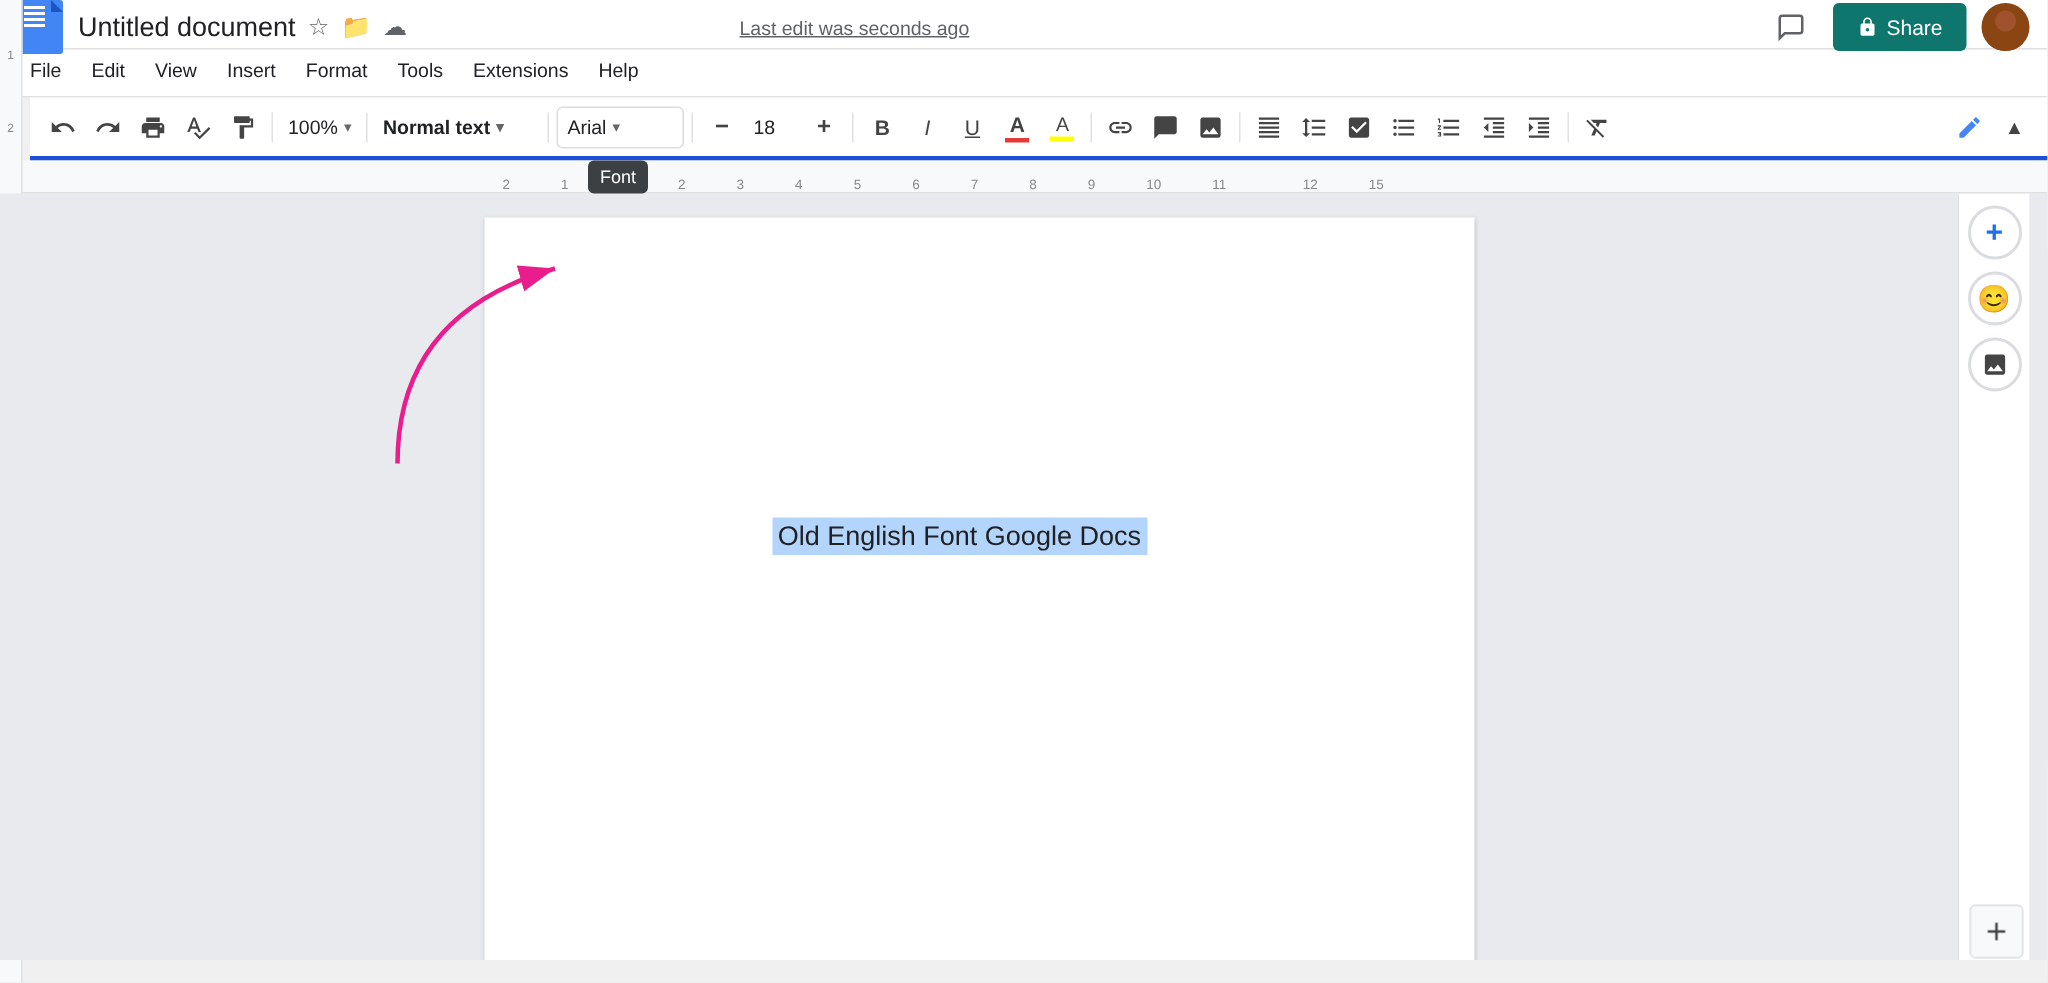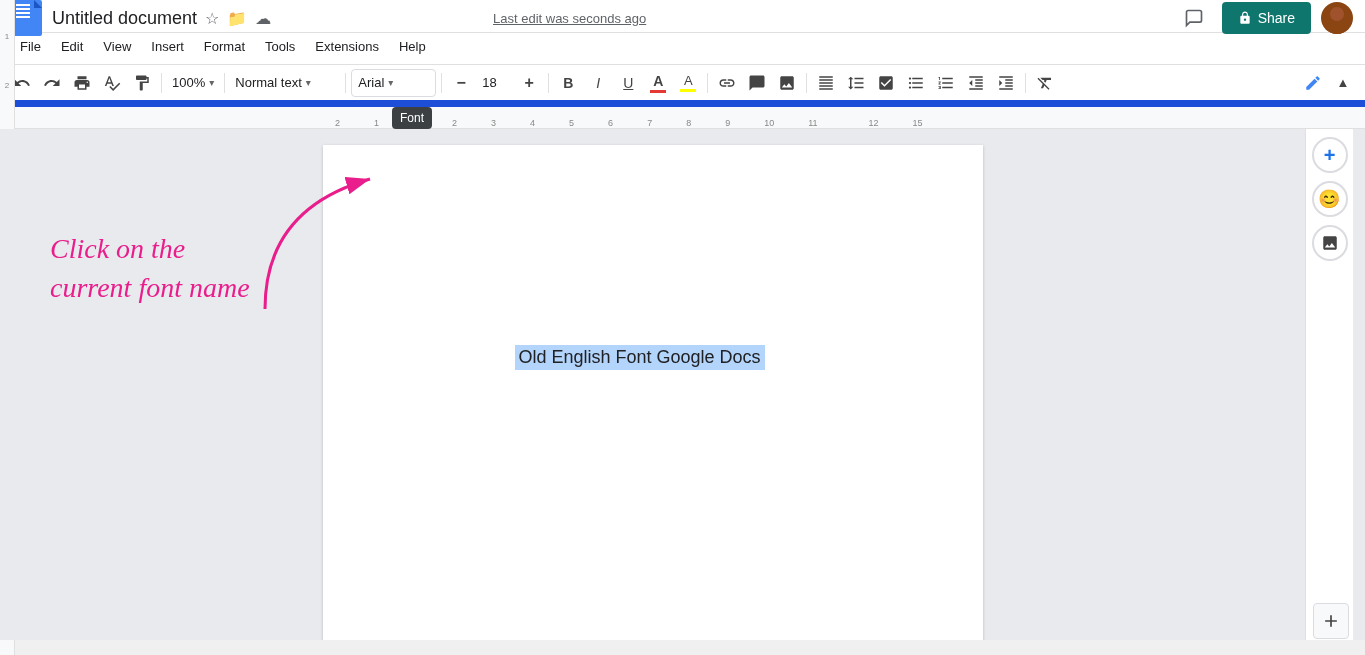--- a/index.html
+++ b/index.html
@@ -109,24 +109,25 @@
       font-size: 13px;
     }
 
     
     #toolbar {
       display: flex;
       align-items: center;
       background: #fff;
       padding: 4px 8px;
       height: 42px;
-      border-bottom: 7px solid #1d4ed8;
+      border-bottom: 3px solid #1d4ed8;
       gap: 2px;
       flex-wrap: nowrap;
       overflow: hidden;
+      margin-left: 20px;
     }
     .toolbar-btn {
       display: flex; align-items: center; justify-content: center;
       min-width: 28px; height: 28px;
       cursor: pointer;
       border-radius: 4px;
       color: #444;
       font-size: 13px;
       padding: 0 3px;
       border: none; background: none;
@@ -385,21 +386,21 @@
       </svg>
   </button>
   <div class="toolbar-divider"></div>
 
   <div class="toolbar-select">
     <span>100%</span>
     <span class="caret">▾</span>
   </div>
   <div class="toolbar-divider"></div>
 
-  <div class="toolbar-select" style="min-width:110px;">
+  <div class="toolbar-select" style="min-width:110px;font-weight:bold;">
     <span>Normal text</span>
     <span class="caret">▾</span>
   </div>
   <div class="toolbar-divider"></div>
 
   <div class="toolbar-select font-name-selector" id="font-name-selector" style="border:1px solid #dadce0; border-radius:4px; padding:0 6px; min-width:85px; position:relative;">
     <span>Arial</span>
     <span class="caret">▾</span>
   </div>
   <div class="toolbar-divider"></div>
@@ -544,24 +545,20 @@
 
     <div id="page">
 
       <div style="margin-top:60px;margin-left:40px;">
         <span id="selected-text">Old English Font Google Docs</span>
       </div>
     </div>
 
     <div id="annotation-area">
 
-      <div id="click-instruction">
-        <div>Click on the</div>
-        <div>current font name</div>
-      </div>
 
       <svg id="arrow-svg" width="220" height="160" viewBox="0 0 220 160" style="position:absolute;top:30px;left:185px;">
         <defs>
           <marker id="arrowhead" markerWidth="8" markerHeight="6" refX="8" refY="3" orient="auto">
             <polygon points="0 0, 8 3, 0 6" fill="#e91e8c"></polygon>
           </marker>
         </defs>
         <path d="M 80 150 Q 80 50 185 20" stroke="#e91e8c" stroke-width="3" fill="none" marker-end="url(#arrowhead)"></path>
       </svg>
     </div>

